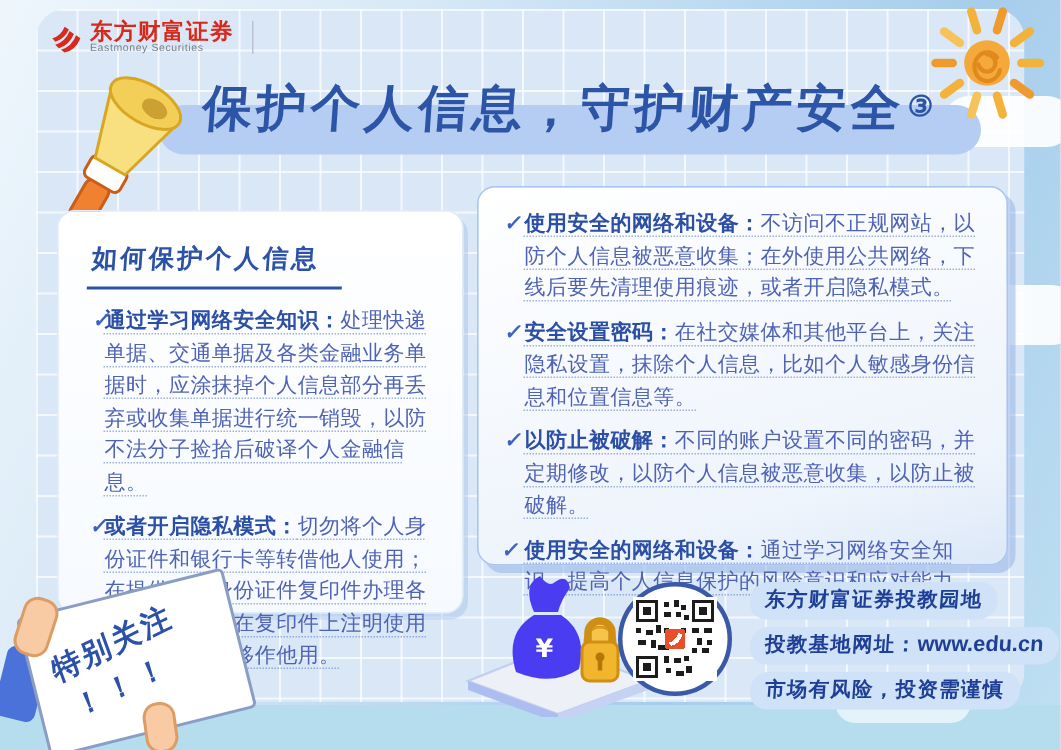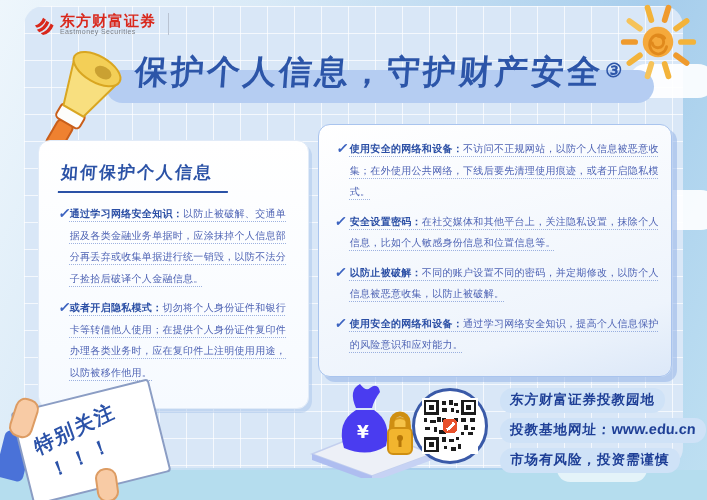--- a/index.html
+++ b/index.html
@@ -14,21 +14,21 @@
 
   #card { position:absolute; left:24px; top:6px; width:659px; height:462px;
           border-radius:20px; background-color:#d9e7f7;
           background-image:linear-gradient(rgba(255,255,255,.7) 1.5px, transparent 1.5px),
                            linear-gradient(90deg, rgba(255,255,255,.7) 1.5px, transparent 1.5px);
           background-size:27px 27px; }
 
   #bottom-strip { position:absolute; left:0; bottom:0; width:707px; height:30px; background:#b5ddee; }
 
   
-  #brand { position:absolute; left:33px; top:13px; display:flex; }
+  #brand { position:absolute; left:33px; top:13px; display:flex; align-items:center; }
   #logo-swoosh { width:23px; height:23px; margin-right:4px; }
   #logo-cn { font-size:15px; font-weight:bold; color:#d9281c; letter-spacing:1px; line-height:15px; }
   #logo-en { font-size:7px; color:#7a7f87; letter-spacing:.4px; }
   #brand-divider { width:1px; height:22px; background:#b9c3d2; margin:0 10px 0 12px; }
   #tagline { font-size:14px; color:#5a6470; letter-spacing:3px; }
 
   
   #title-wrap { position:absolute; left:100px; top:50px; width:560px; text-align:center; }
   #title-pill { position:absolute; left:6px; right:6px; top:20px; height:33px; border-radius:17px; background:#b5cdf2; }
   #title-text { position:relative; font-size:33px; font-weight:800; color:#2c55a8;
@@ -50,21 +50,21 @@
                  background:linear-gradient(165deg,#ffffff 0%,#eef4fc 78%,#dce8f8 100%);
                  border:1.5px solid #a9c4ee; box-shadow:5px 5px 0 rgba(150,180,232,.55);
                  padding:13px 12px 8px 14px; }
 
   #panel-heading { display:inline-block; font-size:17px; font-weight:800; color:#2b52a6;
                    letter-spacing:2px; padding:2px 16px 7px 2px; border-bottom:2px solid #2b52a6;
                    margin:2px 0 10px 6px; transform:skewX(-4deg); }
 
   .tip { display:flex; gap:5px; margin-bottom:8px; }
   .check { flex:0 0 auto; color:#3c63c0; font-weight:bold; font-size:14px; line-height:21px; transform:skewX(-10deg); }
-  .tip p { font-size:10px; line-height:21.5px; color:#4e63b4; letter-spacing:.3px;
+  .tip p { font-size:14px; line-height:21.5px; color:#4e63b4; letter-spacing:.3px;
            text-decoration-line:underline; text-decoration-style:dotted;
            text-decoration-color:rgba(108,138,208,.65); text-decoration-thickness:1.2px;
            text-underline-offset:4px; }
   .tip b { color:#2b4fa5; font-weight:800; }
 
   
   #sign-card { position:absolute; left:20px; top:394px; width:142px; height:96px;
                background:#fff; border:2px solid #8b9dc4; border-radius:4px;
                transform:rotate(-14deg); z-index:5; }
   #sign-text { position:absolute; left:14px; top:16px; transform:rotate(-12deg) skewX(-6deg);
@@ -144,21 +144,21 @@
       <line x1="59" y1="28" x2="70" y2="20" stroke="#f3b33a"></line>
     </g>
     <circle cx="40" cy="42" r="16" fill="#f5a93b"></circle>
     <path d="M47,38 a9,10 0 1,0 2,9 M40,36 a6,6 0 1,1 -6,7" fill="none" stroke="#e0891c" stroke-width="3" stroke-linecap="round"></path>
   </svg>
 
   <div id="left-panel" class="panel">
     <div id="panel-heading">如何保护个人信息</div>
     <div class="tip">
       <span class="check">✓</span>
-      <p><b>通过学习网络安全知识：</b><span>以防止被破解、交通单据及各类金融业务单据时，应涂抹掉个人信息部分再丢弃或收集单据进行统一销毁，以防不法分子捡拾后破译个人金融信息。</span></p>
+      <p><b>通过学习网络安全知识：</b><span>处理快递单据、交通单据及各类金融业务单据时，应涂抹掉个人信息部分再丢弃或收集单据进行统一销毁，以防不法分子捡拾后破译个人金融信息。</span></p>
     </div>
     <div class="tip">
       <span class="check">✓</span>
       <p><b>或者开启隐私模式：</b><span>切勿将个人身份证件和银行卡等转借他人使用；在提供个人身份证件复印件办理各类业务时，应在复印件上注明使用用途，以防被移作他用。</span></p>
     </div>
   </div>
 
   <div id="right-panel" class="panel">
     <div class="tip">
       <span class="check">✓</span>

